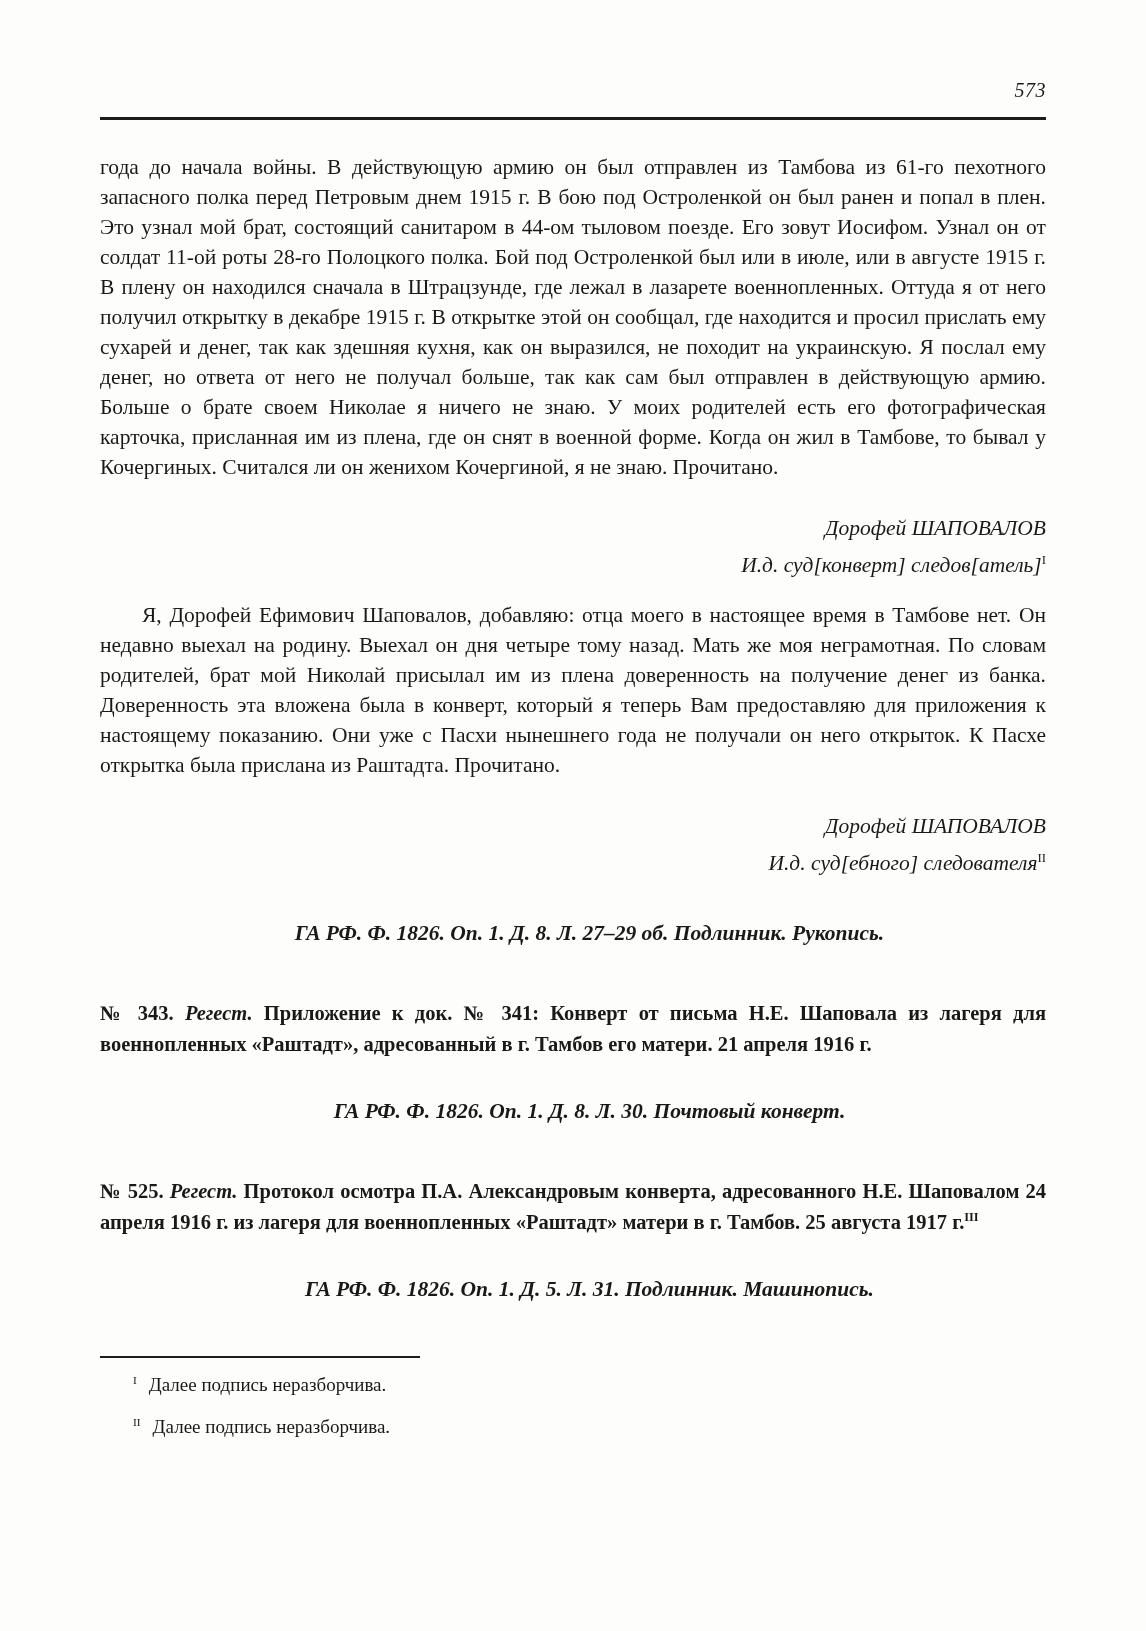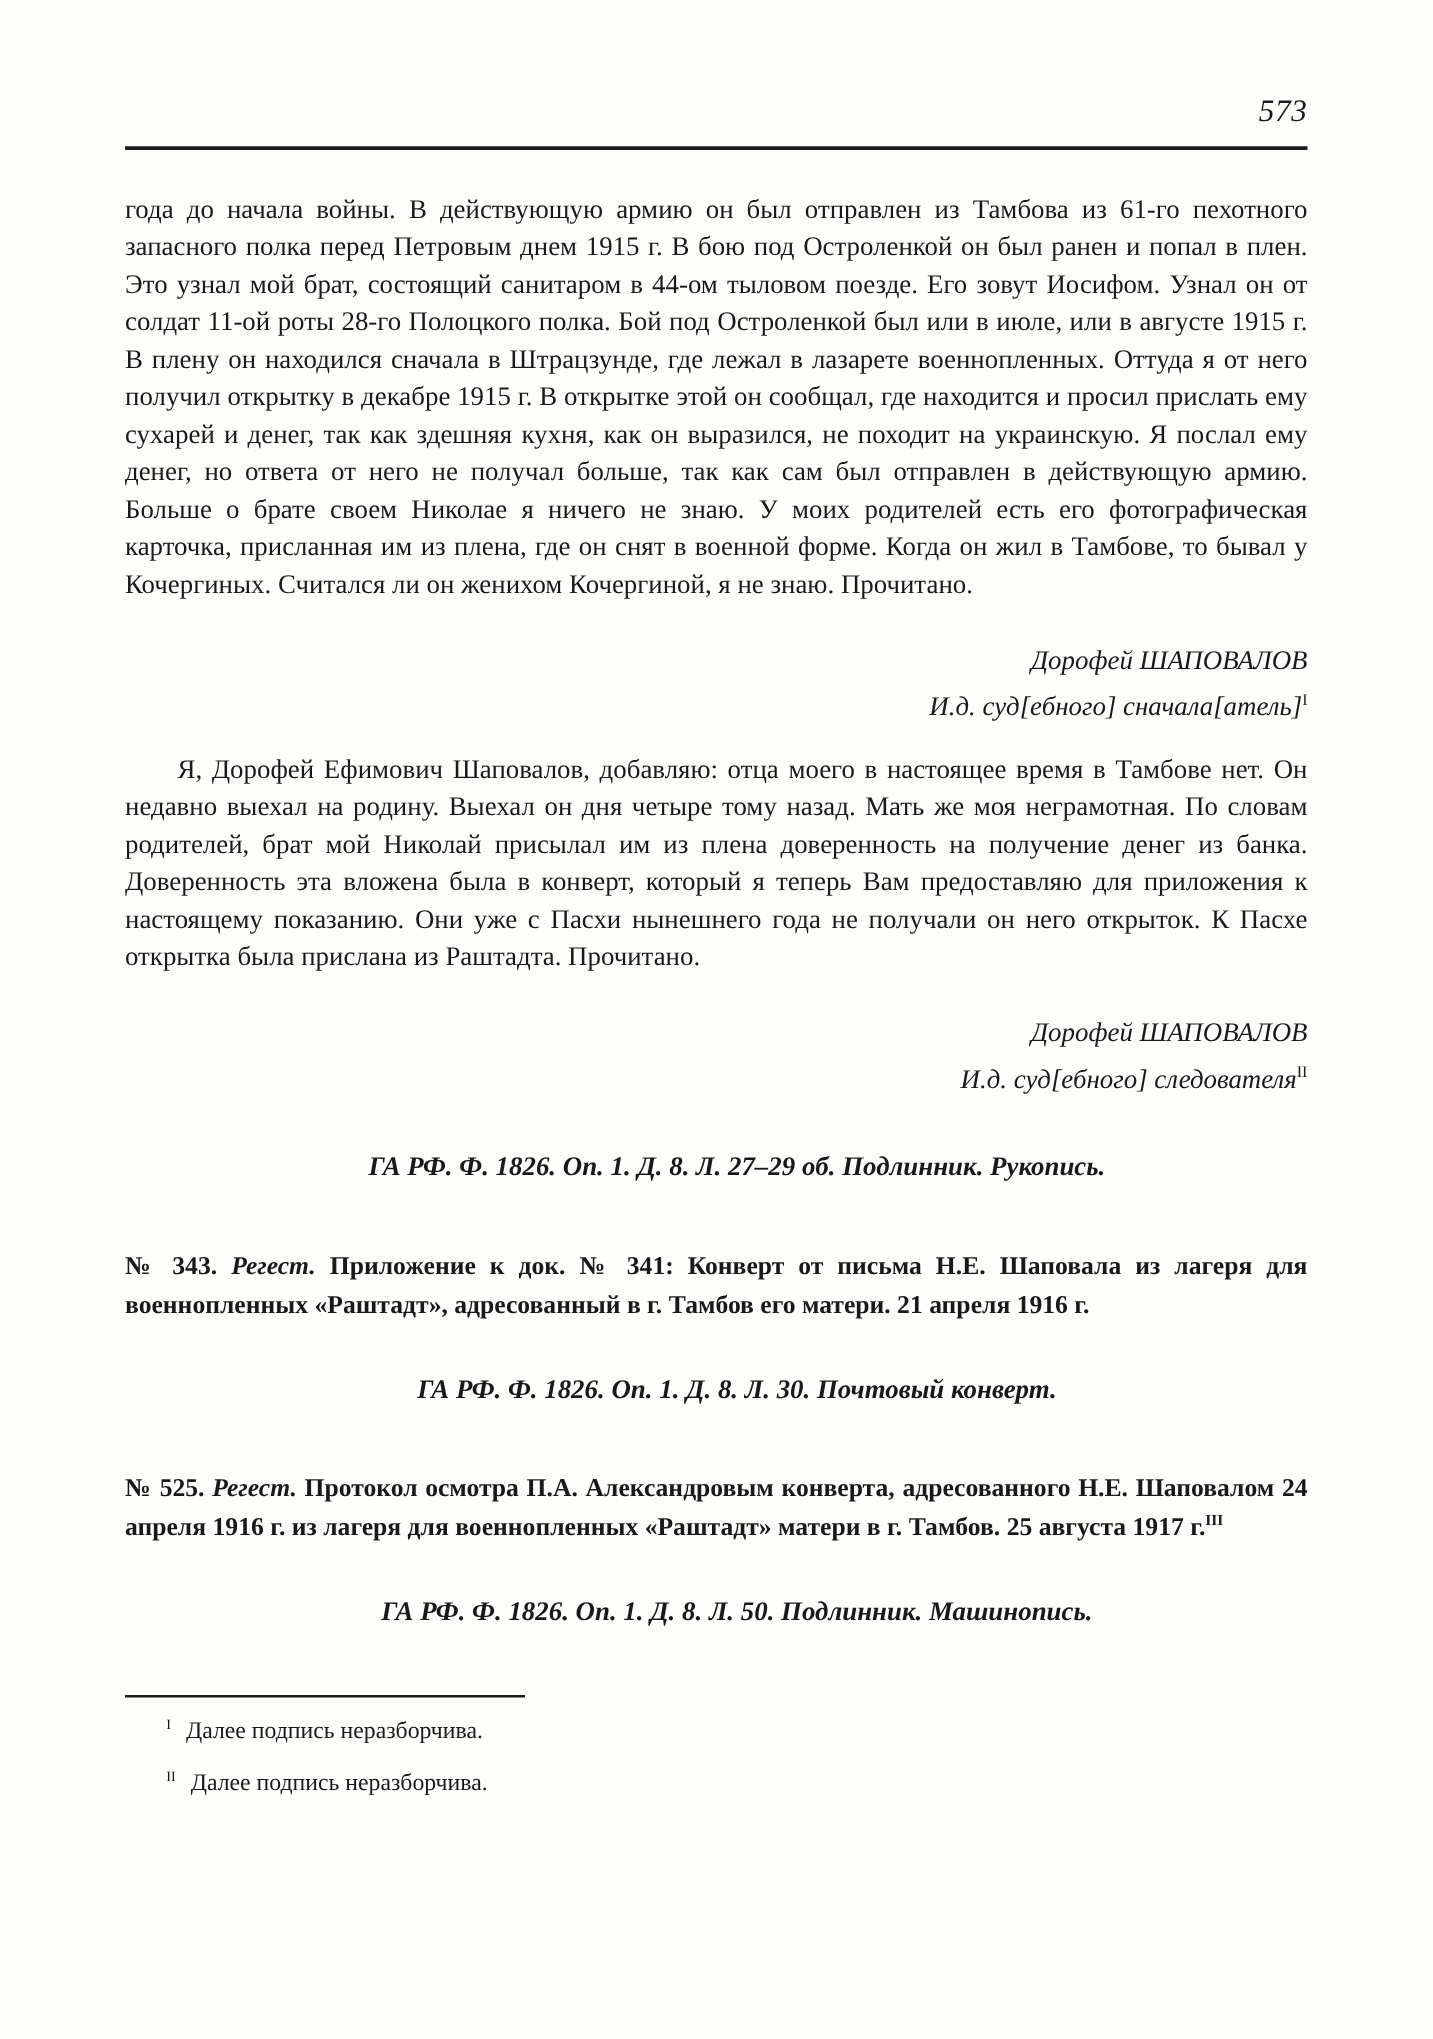--- a/index.html
+++ b/index.html
@@ -14,21 +14,21 @@
     background: #fdfdfb;
     color: #191919;
     font-family: "Liberation Serif", "DejaVu Serif", serif;
     padding: 76px 100px 0 100px;
     overflow: hidden;
   }
 
   .page-number {
     text-align: right;
     font-style: italic;
-    font-size: 25px;
+    font-size: 20px;
     line-height: 28px;
     letter-spacing: 0.5px;
   }
 
   .header-rule {
     margin-top: 13px;
     border: 0;
     border-top: 3px solid #1c1c1c;
   }
 
@@ -106,39 +106,39 @@
     <div class="page-number">573</div>
     <div class="header-rule"></div>
   </header>
 
   <main class="body-text">
 
     <p class="para">года до начала войны. В действующую армию он был отправлен из Тамбова из 61-го пехотного запасного полка перед Петровым днем 1915 г. В бою под Остроленкой он был ранен и попал в плен. Это узнал мой брат, состоящий санитаром в 44-ом тыловом поезде. Его зовут Иосифом. Узнал он от солдат 11-ой роты 28-го Полоцкого полка. Бой под Остроленкой был или в июле, или в августе 1915 г. В плену он находился сначала в Штрацзунде, где лежал в лазарете военнопленных. Оттуда я от него получил открытку в декабре 1915 г. В открытке этой он сообщал, где находится и просил прислать ему сухарей и денег, так как здешняя кухня, как он выразился, не походит на украинскую. Я послал ему денег, но ответа от него не получал больше, так как сам был отправлен в действующую армию. Больше о брате своем Николае я ничего не знаю. У моих родителей есть его фотографическая карточка, присланная им из плена, где он снят в военной форме. Когда он жил в Тамбове, то бывал у Кочергиных. Считался ли он женихом Кочергиной, я не знаю. Прочитано.</p>
 
     <div class="signature-block">
       <div class="sig-name">Дорофей ШАПОВАЛОВ</div>
-      <div class="sig-title"><span>И.д. суд[ебного] сначала[атель]</span><sup class="fn-marker">I</sup></div>
+      <div class="sig-title"><span>И.д. суд[конверт] следов[атель]</span><sup class="fn-marker">I</sup></div>
     </div>
 
     <p class="para indent">Я, Дорофей Ефимович Шаповалов, добавляю: отца моего в настоящее время в Тамбове нет. Он недавно выехал на родину. Выехал он дня четыре тому назад. Мать же моя неграмотная. По словам родителей, брат мой Николай присылал им из плена доверенность на получение денег из банка. Доверенность эта вложена была в конверт, который я теперь Вам предоставляю для приложения к настоящему показанию. Они уже с Пасхи нынешнего года не получали он него открыток. К Пасхе открытка была прислана из Раштадта. Прочитано.</p>
 
     <div class="signature-block">
       <div class="sig-name">Дорофей ШАПОВАЛОВ</div>
       <div class="sig-title"><span>И.д. суд[ебного] следователя</span><sup class="fn-marker">II</sup></div>
     </div>
 
     <p class="archive-ref">ГА РФ. Ф. 1826. Оп. 1. Д. 8. Л. 27–29 об. Подлинник. Рукопись.</p>
 
     <p class="regest"><span>№ 343.</span> <span class="type">Регест.</span> <span>Приложение к док. № 341: Конверт от письма Н.Е. Шаповала из лагеря для военнопленных «Раштадт», адресованный в г. Тамбов его матери. 21 апреля 1916 г.</span></p>
 
     <p class="archive-ref">ГА РФ. Ф. 1826. Оп. 1. Д. 8. Л. 30. Почтовый конверт.</p>
 
     <p class="regest"><span>№ 525.</span> <span class="type">Регест.</span> <span>Протокол осмотра П.А. Александровым конверта, адресованного Н.Е. Шаповалом 24 апреля 1916 г. из лагеря для военнопленных «Раштадт» матери в г. Тамбов. 25 августа 1917 г.</span><sup class="fn-marker">III</sup></p>
 
-    <p class="archive-ref">ГА РФ. Ф. 1826. Оп. 1. Д. 8. Л. 50. Подлинник. Машинопись.</p>
+    <p class="archive-ref">ГА РФ. Ф. 1826. Оп. 1. Д. 5. Л. 31. Подлинник. Машинопись.</p>
 
   </main>
 
   <footer class="footnotes">
     <div class="footnote-rule"></div>
 
     <p class="footnote"><sup class="fn-marker">I</sup><span>Далее подпись неразборчива.</span></p>
 
     <p class="footnote"><sup class="fn-marker">II</sup><span>Далее подпись неразборчива.</span></p>
 

